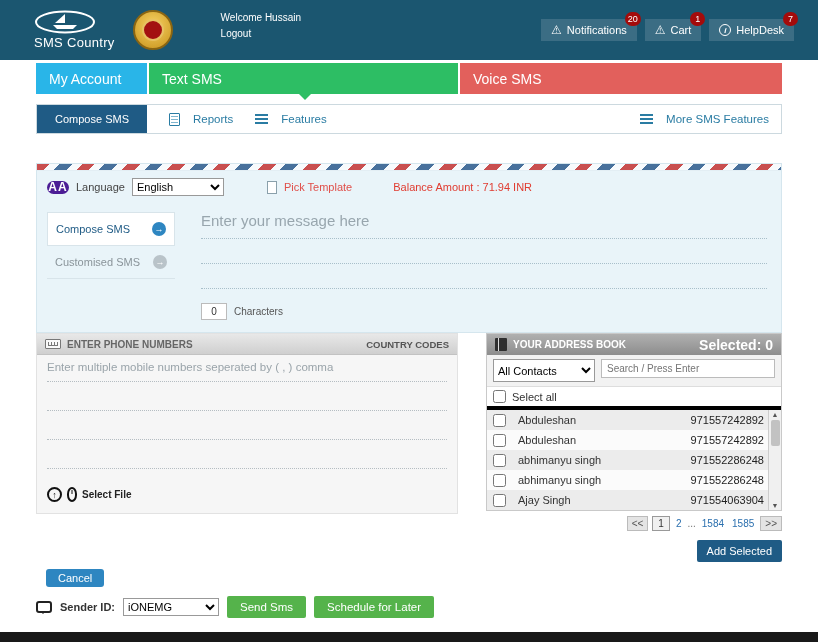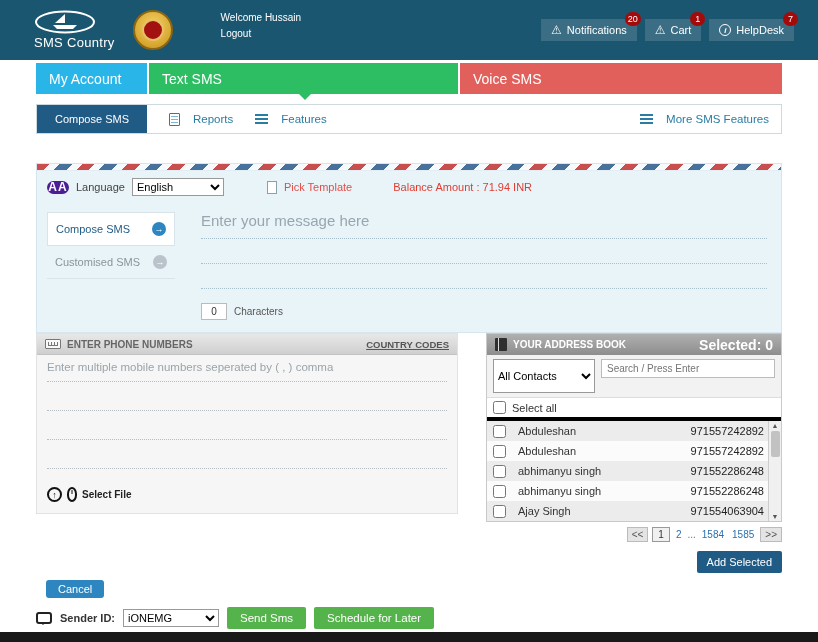--- a/index.html
+++ b/index.html
@@ -62,40 +62,40 @@
   .dotted-line { height:25px; border-bottom:1px dotted #a8bfca; }
   .counter-row { margin-top:14px; display:flex; align-items:center; gap:7px; }
   .char-count { width:26px; height:17px; background:#fff; border:1px solid #bbb; font-size:10px; display:inline-flex; align-items:center; justify-content:center; }
   .char-label { font-size:10px; color:#555; }
 
   
   .lower { display:flex; gap:28px; align-items:flex-start; }
   .phone-panel { flex:1; background:#f6f6f6; border:1px solid #e2e2e2; position:relative; padding-bottom:44px; }
   .panel-head { height:21px; display:flex; align-items:center; gap:6px; padding:0 8px; font-size:10px; font-weight:bold; }
   .panel-head.gray { background:linear-gradient(#e8e8e8,#cfcfcf); color:#666; border-bottom:1px solid #c2c2c2; }
-  .country-codes { margin-left:auto; color:#555; text-decoration:underline; font-size:9.5px; font-weight:bold; cursor:pointer; }
+  .country-codes { margin-left:auto; color:#555; font-size:9.5px; font-weight:bold; cursor:pointer; }
   .kbd-icon { width:16px; height:10px; border:1px solid #777; border-radius:1px; position:relative; background:#f8f8f8; }
   .kbd-icon::before { content:""; position:absolute; left:2px; top:2px; width:10px; height:3px; background:repeating-linear-gradient(to right,#777 0 1px,transparent 1px 3px); }
   .kbd-icon::after { content:""; position:absolute; left:2px; right:2px; bottom:2px; height:1px; background:#777; }
   .phone-body { padding:6px 10px 0; }
   .phone-placeholder { color:#9aa4aa; font-size:11.5px; padding-bottom:8px; border-bottom:1px dotted #b5bdc2; }
   .dotted-line.tall { height:29px; border-bottom:1px dotted #b5bdc2; }
   .select-file { position:absolute; left:10px; bottom:11px; display:flex; align-items:center; gap:5px; font-size:10px; font-weight:bold; color:#222; cursor:pointer; }
   .upload-icon { width:15px; height:15px; border:2px solid #111; border-radius:50%; font-size:9px; font-weight:bold; display:inline-flex; align-items:center; justify-content:center; }
   .mouse-icon { width:10px; height:15px; border:2px solid #111; border-radius:5px / 7px; position:relative; }
   .mouse-icon::after { content:""; position:absolute; left:50%; top:1px; width:1px; height:4px; background:#111; transform:translateX(-50%); }
 
   .ab-col { width:296px; display:flex; flex-direction:column; }
   .ab-panel { border:1px solid #c9c9c9; background:#fff; }
   .panel-head.dark { background:linear-gradient(#b0b0b0,#8d8d8d); color:#fff; }
   .book-icon { width:12px; height:13px; background:#2f2f2f; border-radius:1px; position:relative; }
   .book-icon::after { content:""; position:absolute; left:3px; top:0; bottom:0; width:1px; background:#ddd; }
   .selected-count { margin-left:auto; font-weight:bold; font-size:14px; }
   .ab-controls { display:flex; gap:6px; padding:4px 6px; background:#f2f2f2; border-bottom:1px solid #ddd; }
-  .ab-controls select { width:102px; height:34px; }
+  .ab-controls select { width:102px; height:23px; }
   .ab-controls input { flex:1; height:19px; border:1px solid #bbb; font-size:10px; padding:0 5px; font-family:inherit; }
   .select-all-row { display:flex; align-items:center; gap:6px; padding:3px 6px; font-size:11px; border-bottom:4px solid #000000; }
   .contact-list { position:relative; padding-right:13px; }
   .contact-row { display:flex; align-items:center; gap:12px; padding:0 4px 0 6px; font-size:11px; height:20px; cursor:pointer; }
   .contact-row:nth-child(odd) { background:#ececec; }
   .contact-row:nth-child(even) { background:#fbfbfb; }
   .c-name { flex:1; color:#333; }
   .c-num { color:#222; }
   .ab-scrollbar { position:absolute; right:0; top:0; bottom:0; width:13px; background:#f0f0f0; border-left:1px solid #ccc; display:flex; flex-direction:column; align-items:center; font-size:7px; color:#555; padding:1px 0; cursor:pointer; }
   .sb-thumb { width:9px; height:26px; background:#c2c2c2; border-radius:2px; margin-top:2px; }

